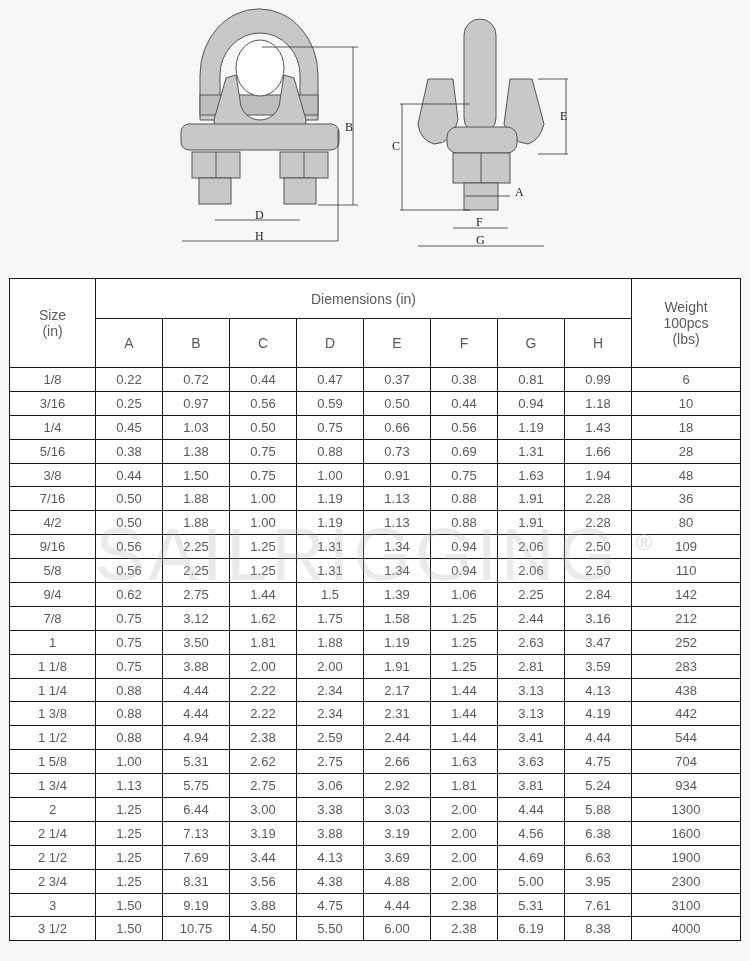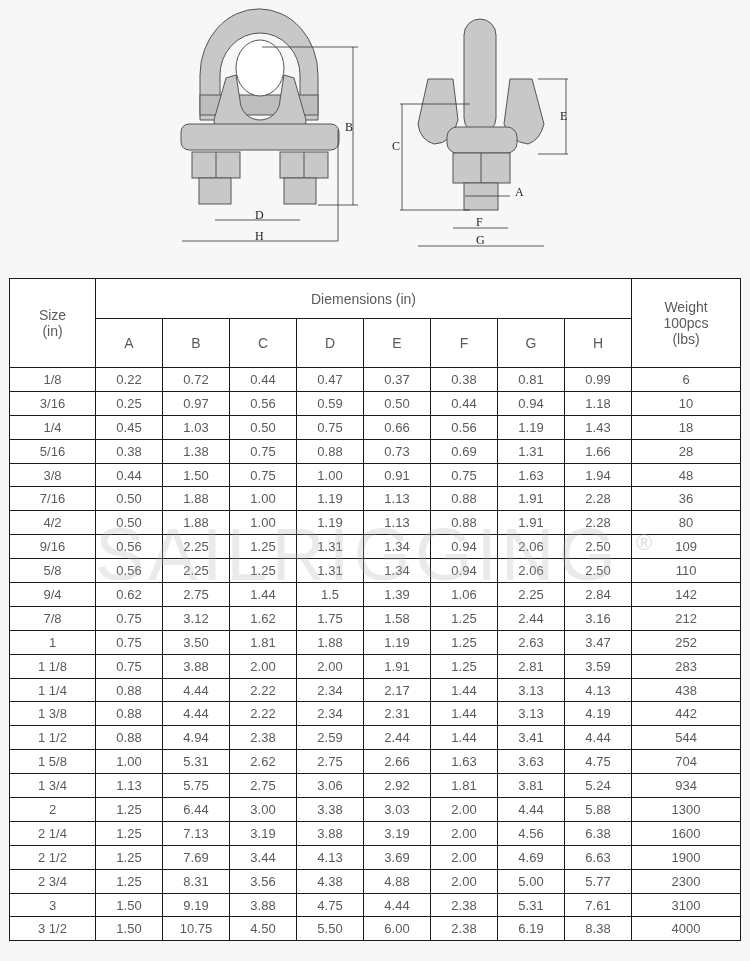--- a/index.html
+++ b/index.html
@@ -362,21 +362,21 @@
         </tr>
         <tr>
           <td>2 3/4</td>
           <td>1.25</td>
           <td>8.31</td>
           <td>3.56</td>
           <td>4.38</td>
           <td>4.88</td>
           <td>2.00</td>
           <td>5.00</td>
-          <td>5.77</td>
+          <td>3.95</td>
           <td>2300</td>
         </tr>
         <tr>
           <td>3</td>
           <td>1.50</td>
           <td>9.19</td>
           <td>3.88</td>
           <td>4.75</td>
           <td>4.44</td>
           <td>2.38</td>

